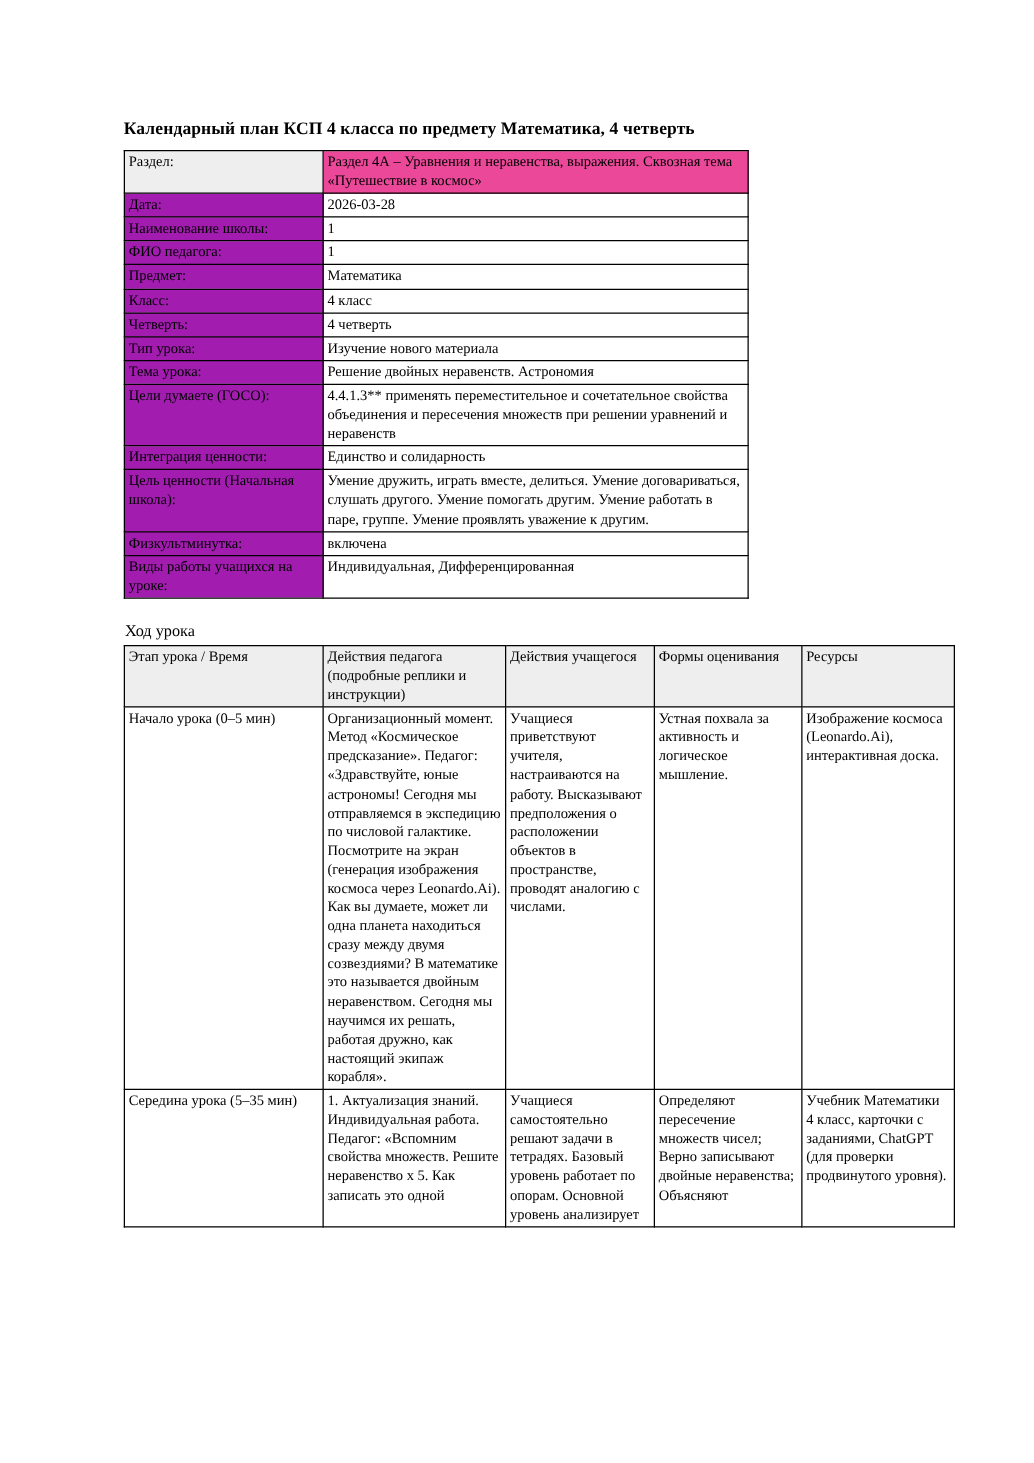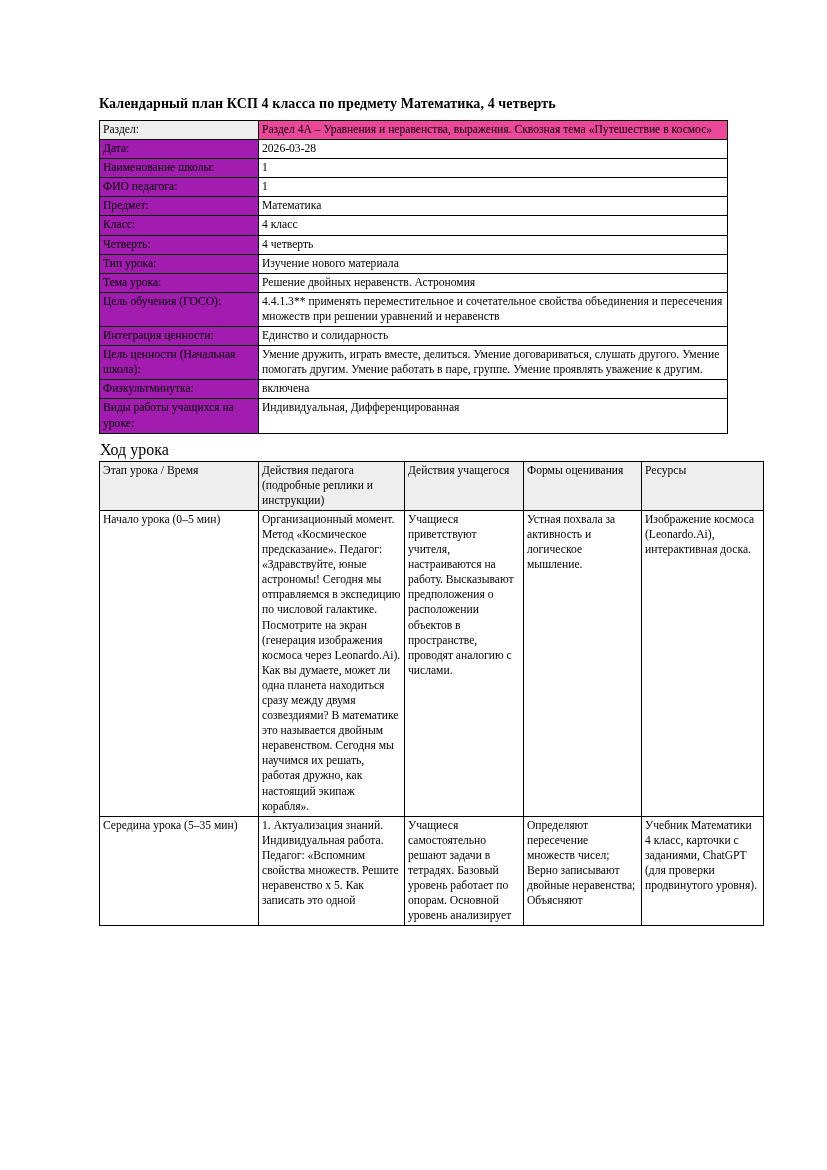--- a/index.html
+++ b/index.html
@@ -29,21 +29,21 @@
   }
   .doc-title {
     font-size: 14px;
     line-height: 16px;
     margin: 0 0 8px 0;
     letter-spacing: 0.1px;
     white-space: nowrap;
   }
   table.info, table.flow {
     border-collapse: collapse;
-    width: 629px;
+    width: 500px;
     table-layout: fixed;
     font-size: 11.6px;
     line-height: 15.1px;
   }
   table.info td, table.flow td, table.flow th {
     border: 1px solid #000000;
     padding: 1px 3px 2px 3px;
     vertical-align: top;
     text-align: left;
     font-weight: normal;
@@ -57,23 +57,23 @@
   table.info tr.shaded td {
     background: #ec4899;
   }
   table.info td.label {
     background: #a21caf;
   }
   table.info tr.shaded td.label {
     background: #eeeeee;
   }
   .section-caption {
-    font-size: 16px;
+    font-size: 13px;
     line-height: 15px;
-    margin: 8px 0 4px 1px;
+    margin: 18px 0 4px 1px;
   }
   table.flow thead th {
     background: #eeeeee;
   }
   .c1 { width: 152px; margin-left: 48px; }
   .c2 { width: 139px; }
   .c3 { width: 112px; }
   .c4 { width: 111px; }
   .c5 { width: 115px; font-family: Liberation Serif, serif; }
 </style>
@@ -117,21 +117,21 @@
         </tr>
         <tr>
           <td class="label">Тип урока:</td>
           <td>Изучение нового материала</td>
         </tr>
         <tr>
           <td class="label">Тема урока:</td>
           <td>Решение двойных неравенств. Астрономия</td>
         </tr>
         <tr>
-          <td class="label">Цель обучения (ГОСО):</td>
+          <td class="label">Цели думаете (ГОСО):</td>
           <td>4.4.1.3** применять переместительное и сочетательное свойства объединения и пересечения множеств при решении уравнений и неравенств</td>
         </tr>
         <tr>
           <td class="label">Интеграция ценности:</td>
           <td>Единство и солидарность</td>
         </tr>
         <tr>
           <td class="label">Цель ценности (Начальная школа):</td>
           <td>Умение дружить, играть вместе, делиться. Умение договариваться, слушать другого. Умение помогать другим. Умение работать в паре, группе. Умение проявлять уважение к другим.</td>
         </tr>

